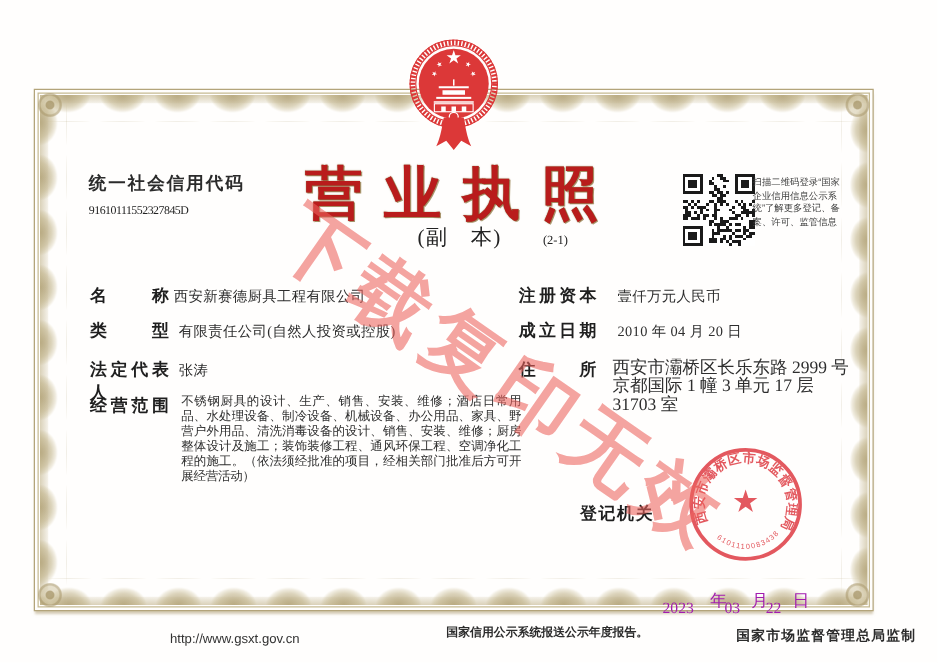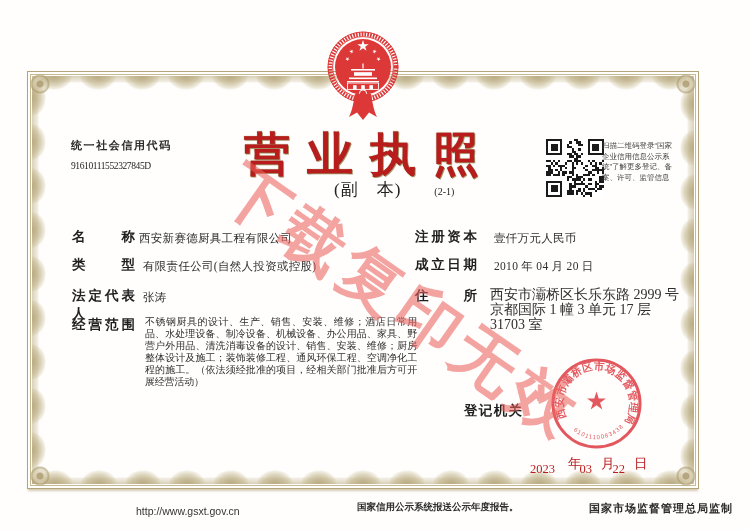--- a/index.html
+++ b/index.html
@@ -33,21 +33,21 @@
       radial-gradient(20px 26px at 100% 50%, rgba(164,147,101,.78) 0%, rgba(196,183,143,.62) 45%, rgba(214,204,172,.38) 62%, rgba(214,204,172,0) 71%);
     background-size:100% 100%, 21px 44px; background-repeat:no-repeat, repeat-y; background-position:right; }
   .corner { position:absolute; width:20px; height:20px;
     background:radial-gradient(circle at 50% 50%, rgba(170,153,108,.85) 0 3px, rgba(205,193,155,.5) 4px 7px, rgba(170,153,108,.6) 8px 9px, transparent 10px); }
   .corner.tl { left:2px; top:2px; } .corner.tr { right:2px; top:2px; }
   .corner.bl { left:2px; bottom:2px; } .corner.br { right:2px; bottom:2px; }
 
   
   .emblem { position:absolute; left:327px; top:27px; width:72px; height:96px; z-index:3; }
   .credit-block { position:absolute; left:71px; top:138px; z-index:2; }
-  .credit-label { font-family:"Liberation Sans", sans-serif; font-weight:600; font-size:11px; letter-spacing:1.6px; color:#2b2b2b; }
+  .credit-label { font-family:"Liberation Sans", sans-serif; font-weight:600; font-size:14px; letter-spacing:1.6px; color:#2b2b2b; }
   .credit-code { margin-top:8px; font-size:9.5px; letter-spacing:-0.4px; color:#222; }
   .title { position:absolute; left:244px; top:124px; font-size:46px; font-weight:900; letter-spacing:17px;
            color:#b91c1c; text-shadow:0 0 1px #6e5019, 1px 1px 0 rgba(122,90,26,.6); white-space:nowrap; z-index:2; }
   .subtitle { position:absolute; left:334px; top:178px; font-size:17px; color:#222; letter-spacing:1px; z-index:2; }
   .subtitle .copyno { font-size:10px; letter-spacing:0; margin-left:-3px;padding-left:36px; }
 
   .qr-wrap { position:absolute; left:546px; top:139px; width:58px; height:58px; z-index:2; }
   .qr-caption { position:absolute; left:602px; top:141px; width:70px; font-family:"Liberation Sans", sans-serif;
                 font-size:7.5px; line-height:1.42; color:#3c3c3c; z-index:2; }
 
@@ -66,21 +66,21 @@
   .row.r-type { left:72px; top:256px; } .row.r-type .val { margin-left:8px; }
   .row.r-rep  { left:72px; top:287px; } .row.r-rep .val { margin-left:8px; }
   .row.r-scope{ left:72px; top:316px; } .row.r-scope .scope-val { margin-left:10px; }
   .row.r-cap  { left:415px; top:228px; } .row.r-cap .val { margin-left:17px; }
   .row.r-est  { left:415px; top:256px; } .row.r-est .val { margin-left:17px; }
   .row.r-addr { left:415px; top:287px; } .row.r-addr .addr-val { margin-left:13px; }
   .row.r-reg  { left:464px; top:402px; }
 
   
   .seal { position:absolute; left:549px; top:356px; width:95px; height:95px; z-index:4; opacity:.9; }
-  .date-line { position:absolute; left:530px; top:455px; z-index:2; font-size:13.5px; color:#b91c1c; white-space:nowrap; }
+  .date-line { position:absolute; left:530px; top:472px; z-index:2; font-size:13.5px; color:#a21caf; white-space:nowrap; }
   .date-line .num { position:relative; top:5px; font-size:12.5px; }
   .date-line .u-year { margin-left:13px; } .date-line .u-mo { margin-left:9px; } .date-line .u-day { margin-left:9px; }
   .date-line .n-mo, .date-line .n-day { margin-left:-2px; }
 
   
   .watermark { position:absolute; left:255px; top:146px; z-index:6; font-size:64px; font-weight:700;
                letter-spacing:6px; color:rgba(236,98,93,.58); white-space:nowrap;
                transform:rotate(35deg); transform-origin:0 0; pointer-events:none;
                font-family:"Liberation Sans", sans-serif; }
 

